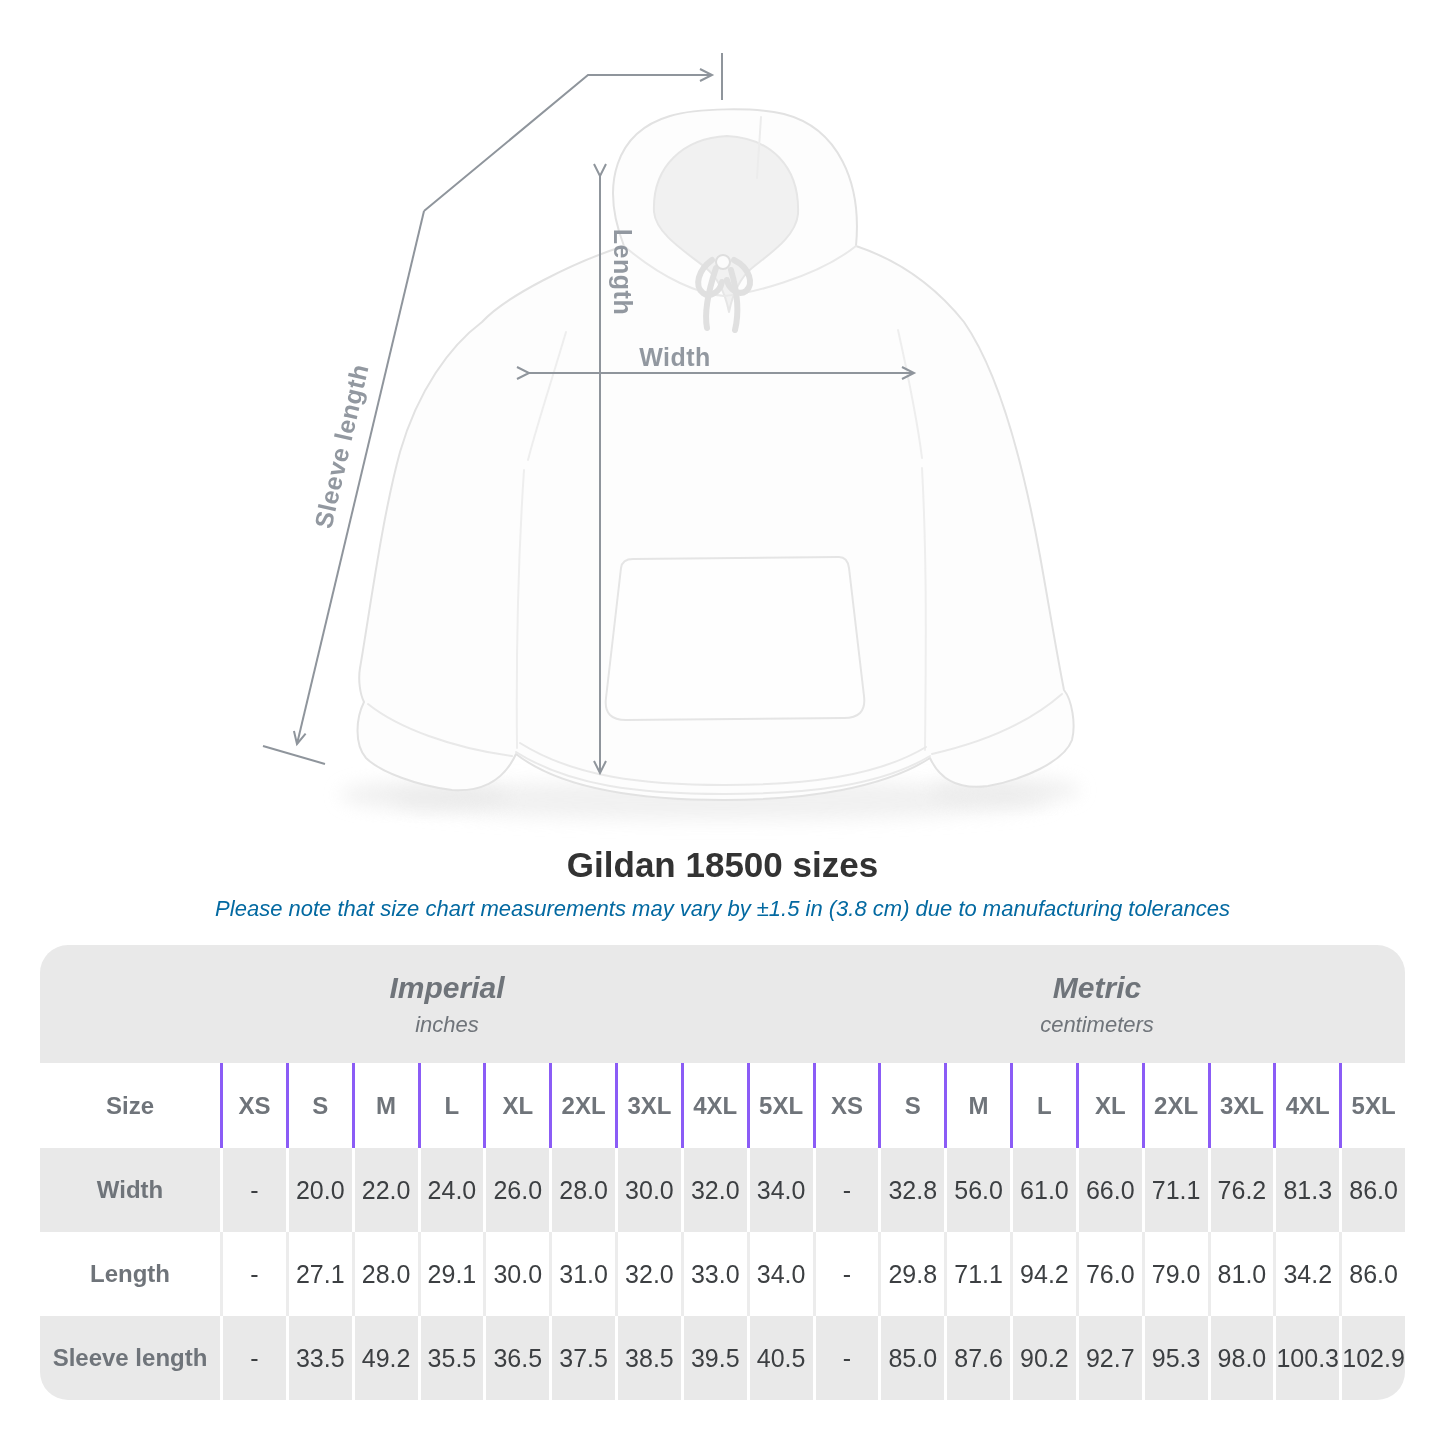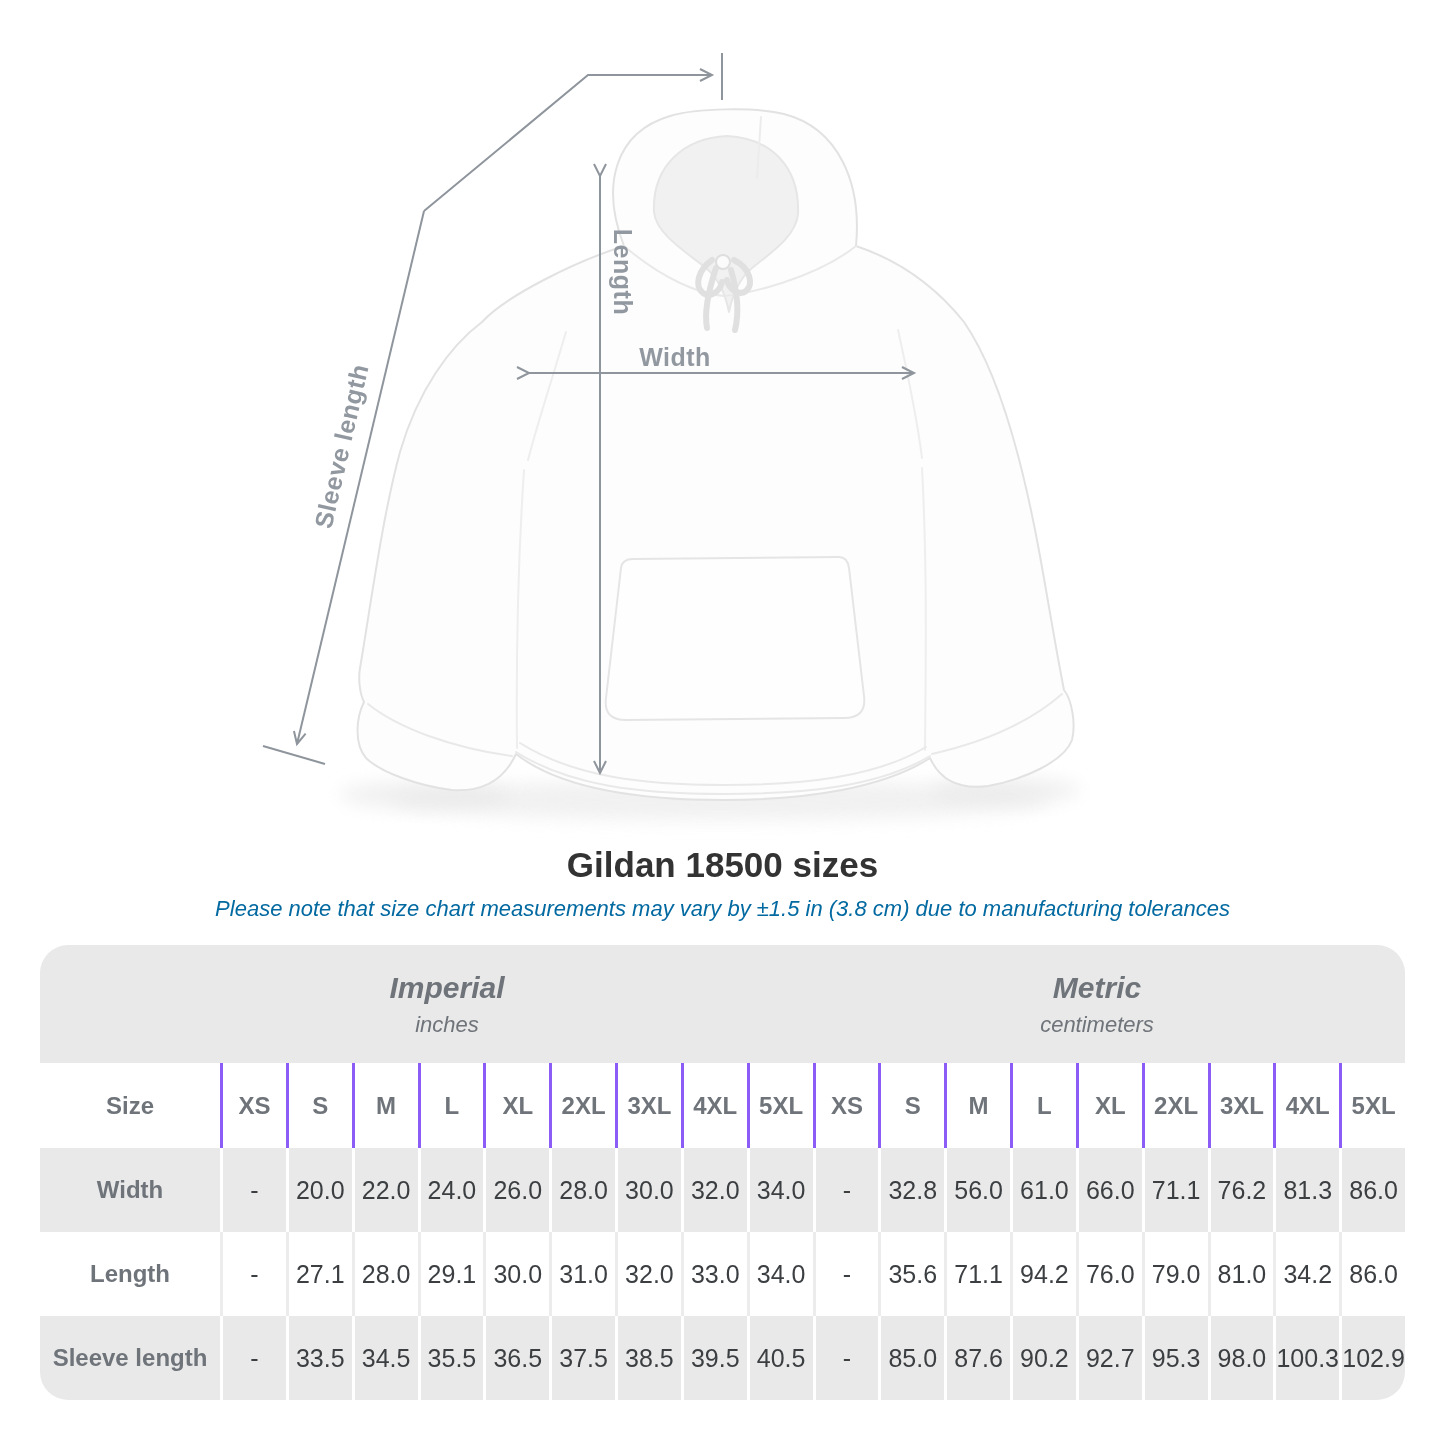--- a/index.html
+++ b/index.html
@@ -229,35 +229,35 @@
       <div class="cell val">-</div>
       <div class="cell val">27.1</div>
       <div class="cell val">28.0</div>
       <div class="cell val">29.1</div>
       <div class="cell val">30.0</div>
       <div class="cell val">31.0</div>
       <div class="cell val">32.0</div>
       <div class="cell val">33.0</div>
       <div class="cell val">34.0</div>
       <div class="cell val">-</div>
-      <div class="cell val">35.6</div>
+      <div class="cell val">29.8</div>
       <div class="cell val">71.1</div>
       <div class="cell val">94.2</div>
       <div class="cell val">76.0</div>
       <div class="cell val">79.0</div>
       <div class="cell val">81.0</div>
       <div class="cell val">34.2</div>
       <div class="cell val">86.0</div>
     </div>
 
     <div class="grid data-row shade">
       <div class="cell hd">Sleeve length</div>
       <div class="cell val">-</div>
       <div class="cell val">33.5</div>
-      <div class="cell val">34.5</div>
+      <div class="cell val">49.2</div>
       <div class="cell val">35.5</div>
       <div class="cell val">36.5</div>
       <div class="cell val">37.5</div>
       <div class="cell val">38.5</div>
       <div class="cell val">39.5</div>
       <div class="cell val">40.5</div>
       <div class="cell val">-</div>
       <div class="cell val">85.0</div>
       <div class="cell val">87.6</div>
       <div class="cell val">90.2</div>

